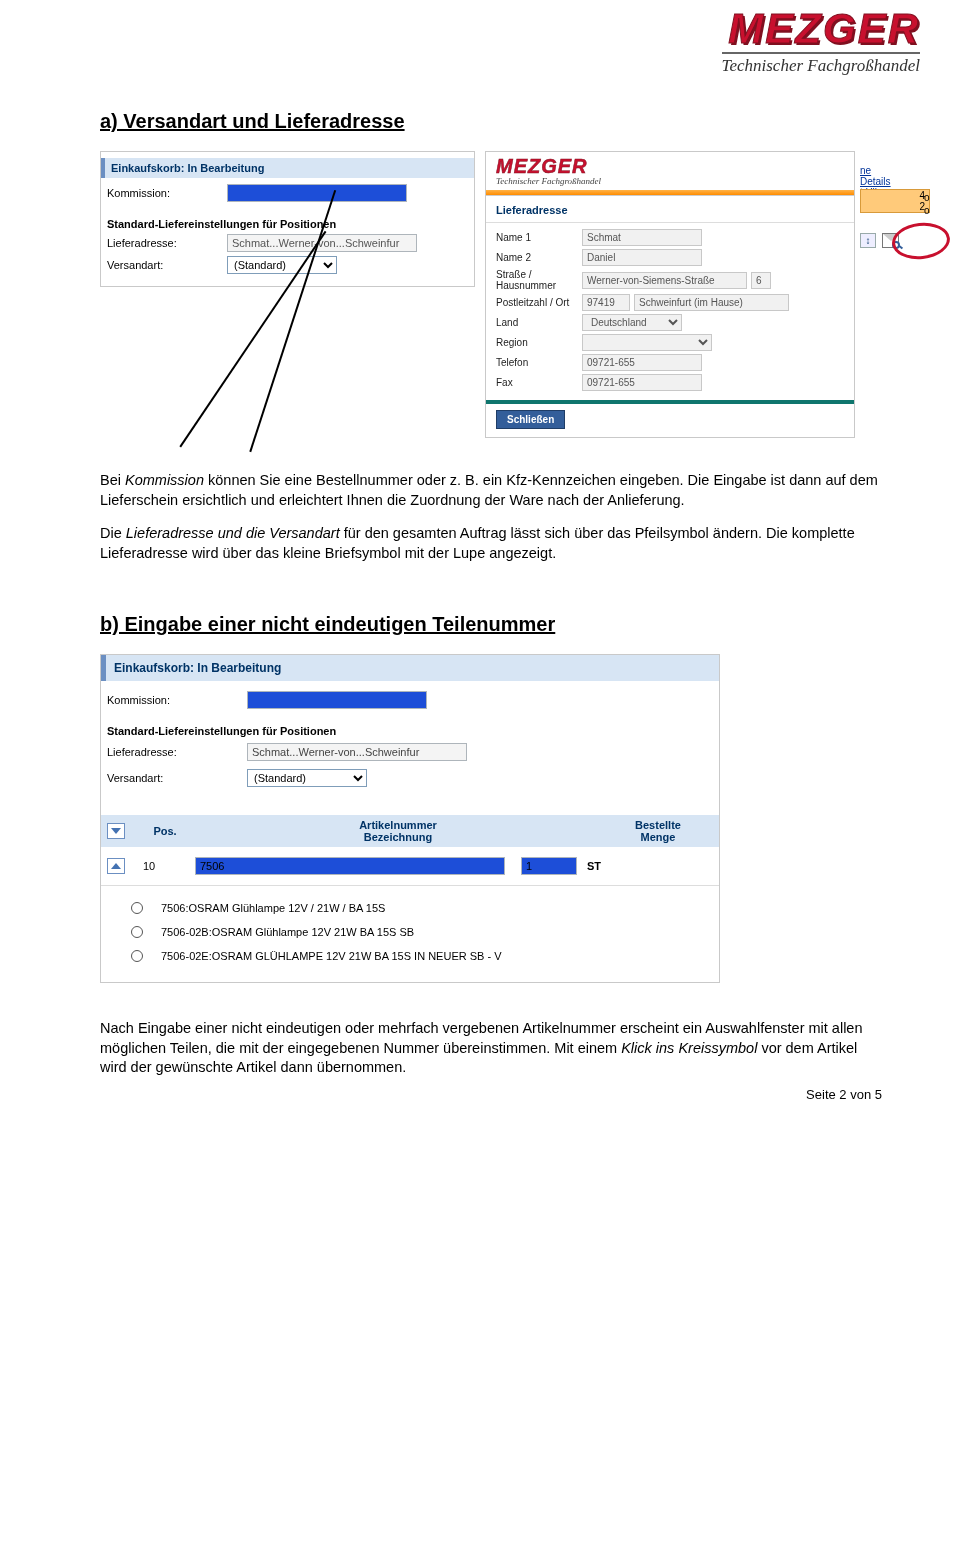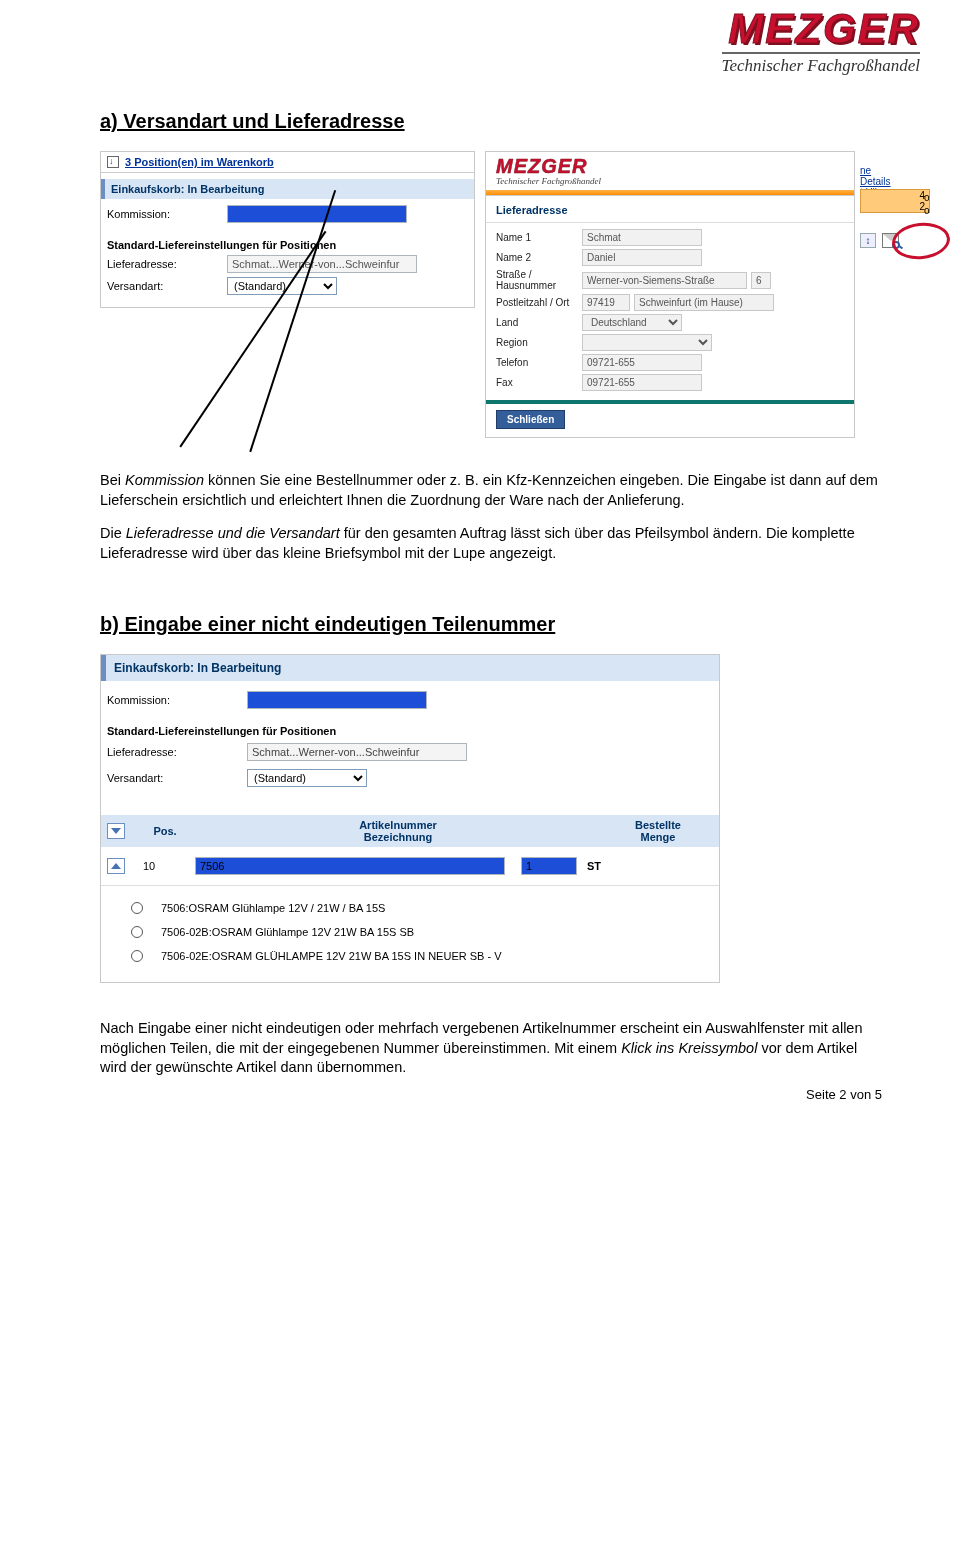--- a/index.html
+++ b/index.html
@@ -85,24 +85,20 @@
   <div class="logo-sub">Technischer Fachgroßhandel</div>
 </div>
 
 <div class="page">
 
   <div class="section-head">a) Versandart und Lieferadresse</div>
 
   <div class="fig1">
 
     <div class="shop-left">
-      <div class="row1">
-        <span class="tick-icon"></span>
-        <a>3 Position(en) im Warenkorb</a>
-      </div>
       <div class="blue-bar">Einkaufskorb: In Bearbeitung</div>
       <div class="labels">
         <div class="label-row">
           <div class="lbl">Kommission:</div>
           <input class="txtfld" style="width: 180px;">
         </div>
       </div>
       <div class="sub-bold">Standard-Liefereinstellungen für Positionen</div>
       <div class="labels" style="padding-top:2px">
         <div class="label-row">
@@ -135,21 +131,21 @@
             <input class="readonly" style="width: 120px;" value="Daniel">
           </div>
         <div class="fr">
             <div class="flbl" style="line-height:1.1">Straße / Hausnummer</div>
             <input class="readonly" style="width: 165px;" value="Werner-von-Siemens-Straße">
             <input class="readonly" style="width: 20px; margin-left: 4px;" value="6">
           </div>
         <div class="fr">
             <div class="flbl">Postleitzahl / Ort</div>
             <input class="readonly" style="width: 48px;" value="97419">
-            <input class="readonly" style="width: 140px; margin-left: 4px;" value="Schweinfurt (im Hause)">
+            <input class="readonly" style="width: 155px; margin-left: 4px;" value="Schweinfurt (im Hause)">
           </div>
         <div class="fr">
             <div class="flbl">Land</div>
             <select class="readonly" style="width:100px"><option>Deutschland</option></select>
           </div>
         <div class="fr">
             <div class="flbl">Region</div>
             <select class="readonly" style="width:130px"><option></option></select>
           </div>
         <div class="fr">

